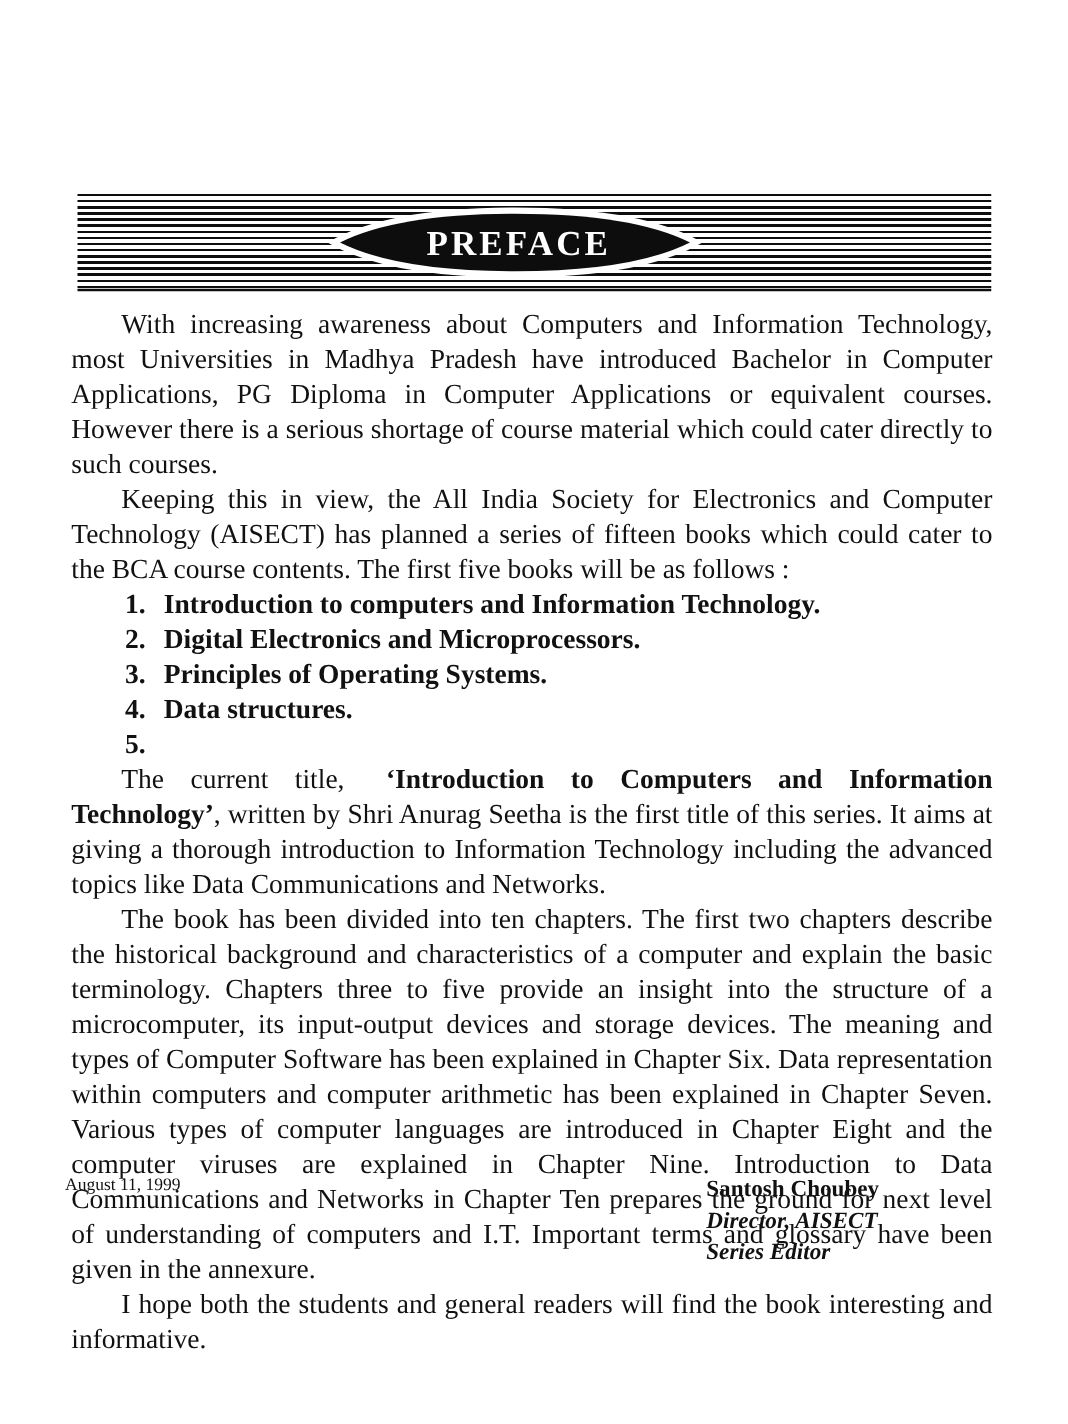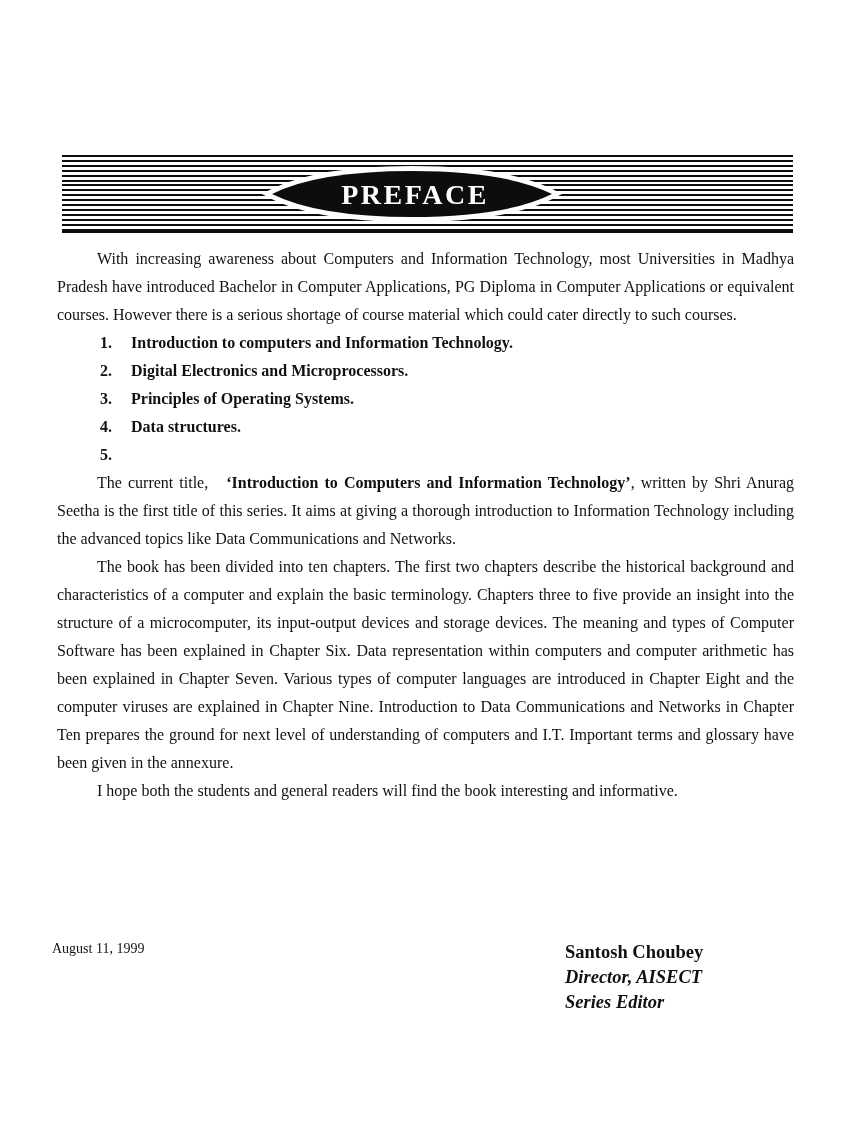--- a/index.html
+++ b/index.html
@@ -48,21 +48,21 @@
     font-weight: 700;
     letter-spacing: 2.5px;
   }
 
   
   .content {
     position: absolute;
     left: 57px;
     top: 245px;
     width: 737px;
-    font-size: 16px;
+    font-size: 22px;
     line-height: 28px;
     text-align: justify;
   }
   .content p {
     margin: 0;
     text-indent: 40px;
   }
   .book-list {
     list-style: none;
     margin: 0;
@@ -107,20 +107,21 @@
       <svg width="300" height="64" viewBox="0 0 300 64">
         <path d="M0,32 Q48,4 150,4 Q252,4 300,32 Q252,60 150,60 Q48,60 0,32 Z" fill="#ffffff"></path>
         <path d="M10,32 Q56,9 150,9 Q244,9 290,32 Q244,55 150,55 Q56,55 10,32 Z" fill="#0d0d0d"></path>
         <text x="153" y="42" text-anchor="middle" class="lens-title" font-size="28" fill="#ffffff">PREFACE</text>
       </svg>
     </div>
   </div>
 
   <div class="content">
     <p>With increasing awareness about Computers and Information Technology, most Universities in Madhya Pradesh have introduced Bachelor in Computer Applications, PG Diploma in Computer Applications or equivalent courses. However there is a serious shortage of course material which could cater directly to such courses.</p>
+    <p>Keeping this in view, the All India Society for Electronics and Computer Technology (AISECT) has planned a series of fifteen books which could cater to the BCA course contents. The first five books will be as follows :</p>
 
     <ol class="book-list">
       <li>
         <span class="num">1.</span>
         <span class="ttl">Introduction to computers and Information Technology.</span>
       </li>
       <li>
         <span class="num">2.</span>
         <span class="ttl">Digital Electronics and Microprocessors.</span>
       </li>

